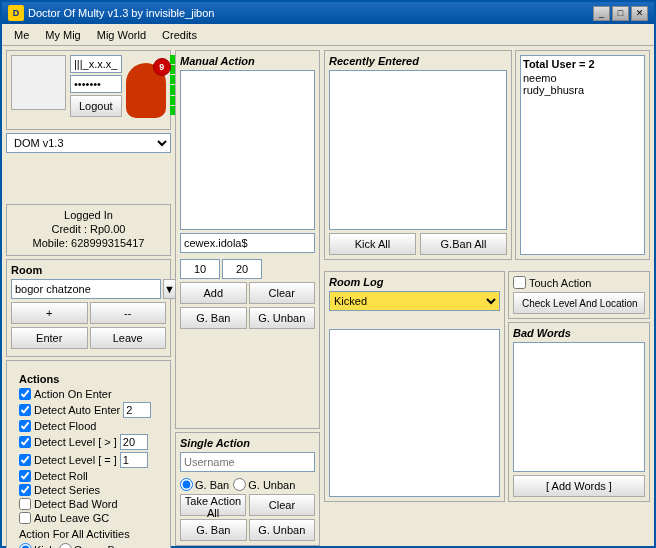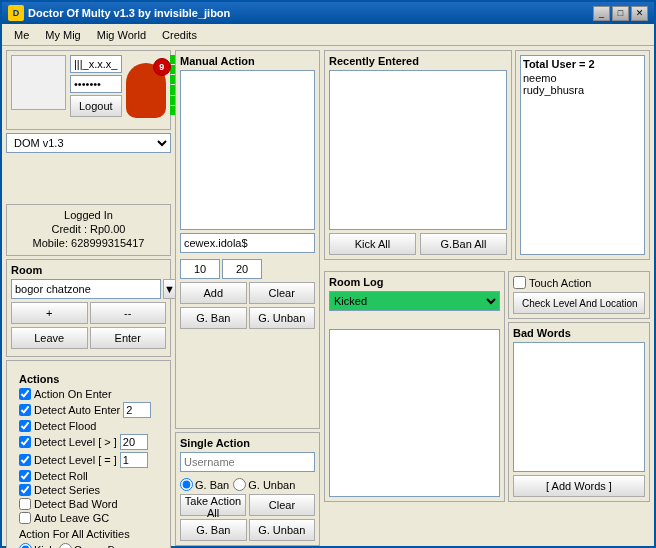--- a/index.html
+++ b/index.html
@@ -10,21 +10,21 @@
     .title-bar {
       background: linear-gradient(to bottom, #1c6abf, #0050a0);
       color: white;
       height: 22px;
       display: flex;
       align-items: center;
       padding: 0 6px;
       user-select: none;
     }
     .title-bar-icon { width: 16px; height: 16px; margin-right: 4px; background: #ffcc00; border-radius: 2px; display: flex; align-items: center; justify-content: center; font-size: 9px; color: #003399; font-weight: bold; }
-    .title-bar-text { flex: 1; font-size: 11px; font-weight: bold; }
+    .title-bar-text { flex: 1; font-size: 11px; font-weight: normal; }
     .title-bar-buttons { display: flex; gap: 2px; }
     .title-btn { width: 17px; height: 15px; background: linear-gradient(to bottom, #ddd, #aaa); border: 1px solid #888; display: flex; align-items: center; justify-content: center; cursor: pointer; font-size: 9px; color: #000; }
     
     .menu-bar { background: #ece9d8; height: 22px; display: flex; align-items: center; padding: 0 4px; border-bottom: 1px solid #aaa; }
     .menu-item { padding: 2px 8px; cursor: pointer; color: #000; }
     
     .content { display: flex; height: calc(548px - 44px); padding: 4px; gap: 4px; }
     
     
     .left-panel { width: 165px; display: flex; flex-direction: column; gap: 3px; }
@@ -55,21 +55,21 @@
     .check-row input[type=checkbox] { width: 12px; height: 12px; }
     .check-row .num-input { width: 28px; height: 16px; border: 1px solid #7f9db9; background: white; padding: 1px 2px; }
     
     .action-radio-section { margin-top: 4px; }
     .radio-row { display: flex; align-items: center; gap: 4px; }
     
     
     .mid-panel { width: 145px; display: flex; flex-direction: column; gap: 3px; }
     
     .manual-action-section { background: #ece9d8; border: 1px solid #aaa; padding: 4px; flex: 1; display: flex; flex-direction: column; }
-    .section-title { font-weight: bold; margin-bottom: 3px; }
+    .section-title { font-weight: bold; margin-bottom: 3px; font-style: italic; }
     .text-area { flex: 1; border: 1px solid #7f9db9; background: white; resize: none; width: 100%; min-height: 160px; padding: 2px; }
     .input-row { display: flex; gap: 2px; margin-top: 3px; }
     .small-input { width: 40px; height: 20px; border: 1px solid #7f9db9; background: white; padding: 1px 3px; text-align: center; }
     .full-input { width: 100%; height: 20px; border: 1px solid #7f9db9; background: white; padding: 1px 3px; margin-bottom: 3px; }
     .btn-row { display: flex; gap: 2px; margin-top: 3px; }
     .half-btn { flex: 1; height: 22px; background: linear-gradient(to bottom, #fff, #ddd); border: 1px solid #aaa; cursor: pointer; }
     
     .single-action-section { background: #ece9d8; border: 1px solid #aaa; padding: 4px; }
     
     
@@ -80,21 +80,21 @@
     .recently-section { flex: 1; background: #ece9d8; border: 1px solid #aaa; padding: 4px; display: flex; flex-direction: column; }
     .recently-content { flex: 1; background: white; border: 1px solid #7f9db9; min-height: 160px; }
     .kick-btns { display: flex; gap: 4px; margin-top: 3px; }
     
     .user-list-section { width: 135px; background: #ece9d8; border: 1px solid #aaa; padding: 4px; display: flex; flex-direction: column; }
     .user-list-content { flex: 1; background: white; border: 1px solid #7f9db9; min-height: 160px; padding: 2px; }
     
     .bottom-right { display: flex; gap: 3px; }
     
     .room-log-section { flex: 1; background: #ece9d8; border: 1px solid #aaa; padding: 4px; display: flex; flex-direction: column; }
-    .log-select { width: 100%; height: 20px; border: 1px solid #7f9db9; background: #22c55e; margin-bottom: 18px; }
+    .log-select { width: 100%; height: 20px; border: 1px solid #7f9db9; background: #fde047; margin-bottom: 18px; }
     .log-content { flex: 1; background: white; border: 1px solid #7f9db9; min-height: 130px; }
     
     .right-controls { width: 142px; display: flex; flex-direction: column; gap: 3px; }
     .touch-section { background: #ece9d8; border: 1px solid #aaa; padding: 4px; }
     .touch-check-row { display: flex; align-items: center; gap: 3px; margin-bottom: 3px; }
     .check-level-btn { width: 100%; height: 22px; background: linear-gradient(to bottom, #fff, #ddd); border: 1px solid #aaa; cursor: pointer; font-size: 10px; }
     
     .bad-words-section { background: #ece9d8; border: 1px solid #aaa; padding: 4px; flex: 1; display: flex; flex-direction: column; }
     .bad-words-content { flex: 1; background: white; border: 1px solid #7f9db9; min-height: 130px; }
     .add-words-btn { width: 100%; height: 22px; background: linear-gradient(to bottom, #fff, #ddd); border: 1px solid #aaa; cursor: pointer; margin-top: 3px; }
@@ -217,22 +217,22 @@
         <div class="room-label">Room</div>
         <div class="room-input-row">
           <input class="room-input" type="text" value="bogor chatzone" style="">
           <div class="dropdown-arrow">▼</div>
         </div>
         <div class="room-btn-row">
           <button class="btn" style="flex:1;">+</button>
           <button class="btn" style="flex:1;">--</button>
         </div>
         <div class="room-btn-row">
+          <button class="btn" style="flex:1;">Enter</button>
           <button class="btn" style="flex:1;">Leave</button>
-          <button class="btn" style="flex:1;">Enter</button>
         </div>
       </div>
 
       <div class="actions-section">
         <div class="actions-title">Actions</div>
 
         <div class="check-row">
           <input type="checkbox" checked="" style="">
           <span>Action On Enter</span>
         </div>

